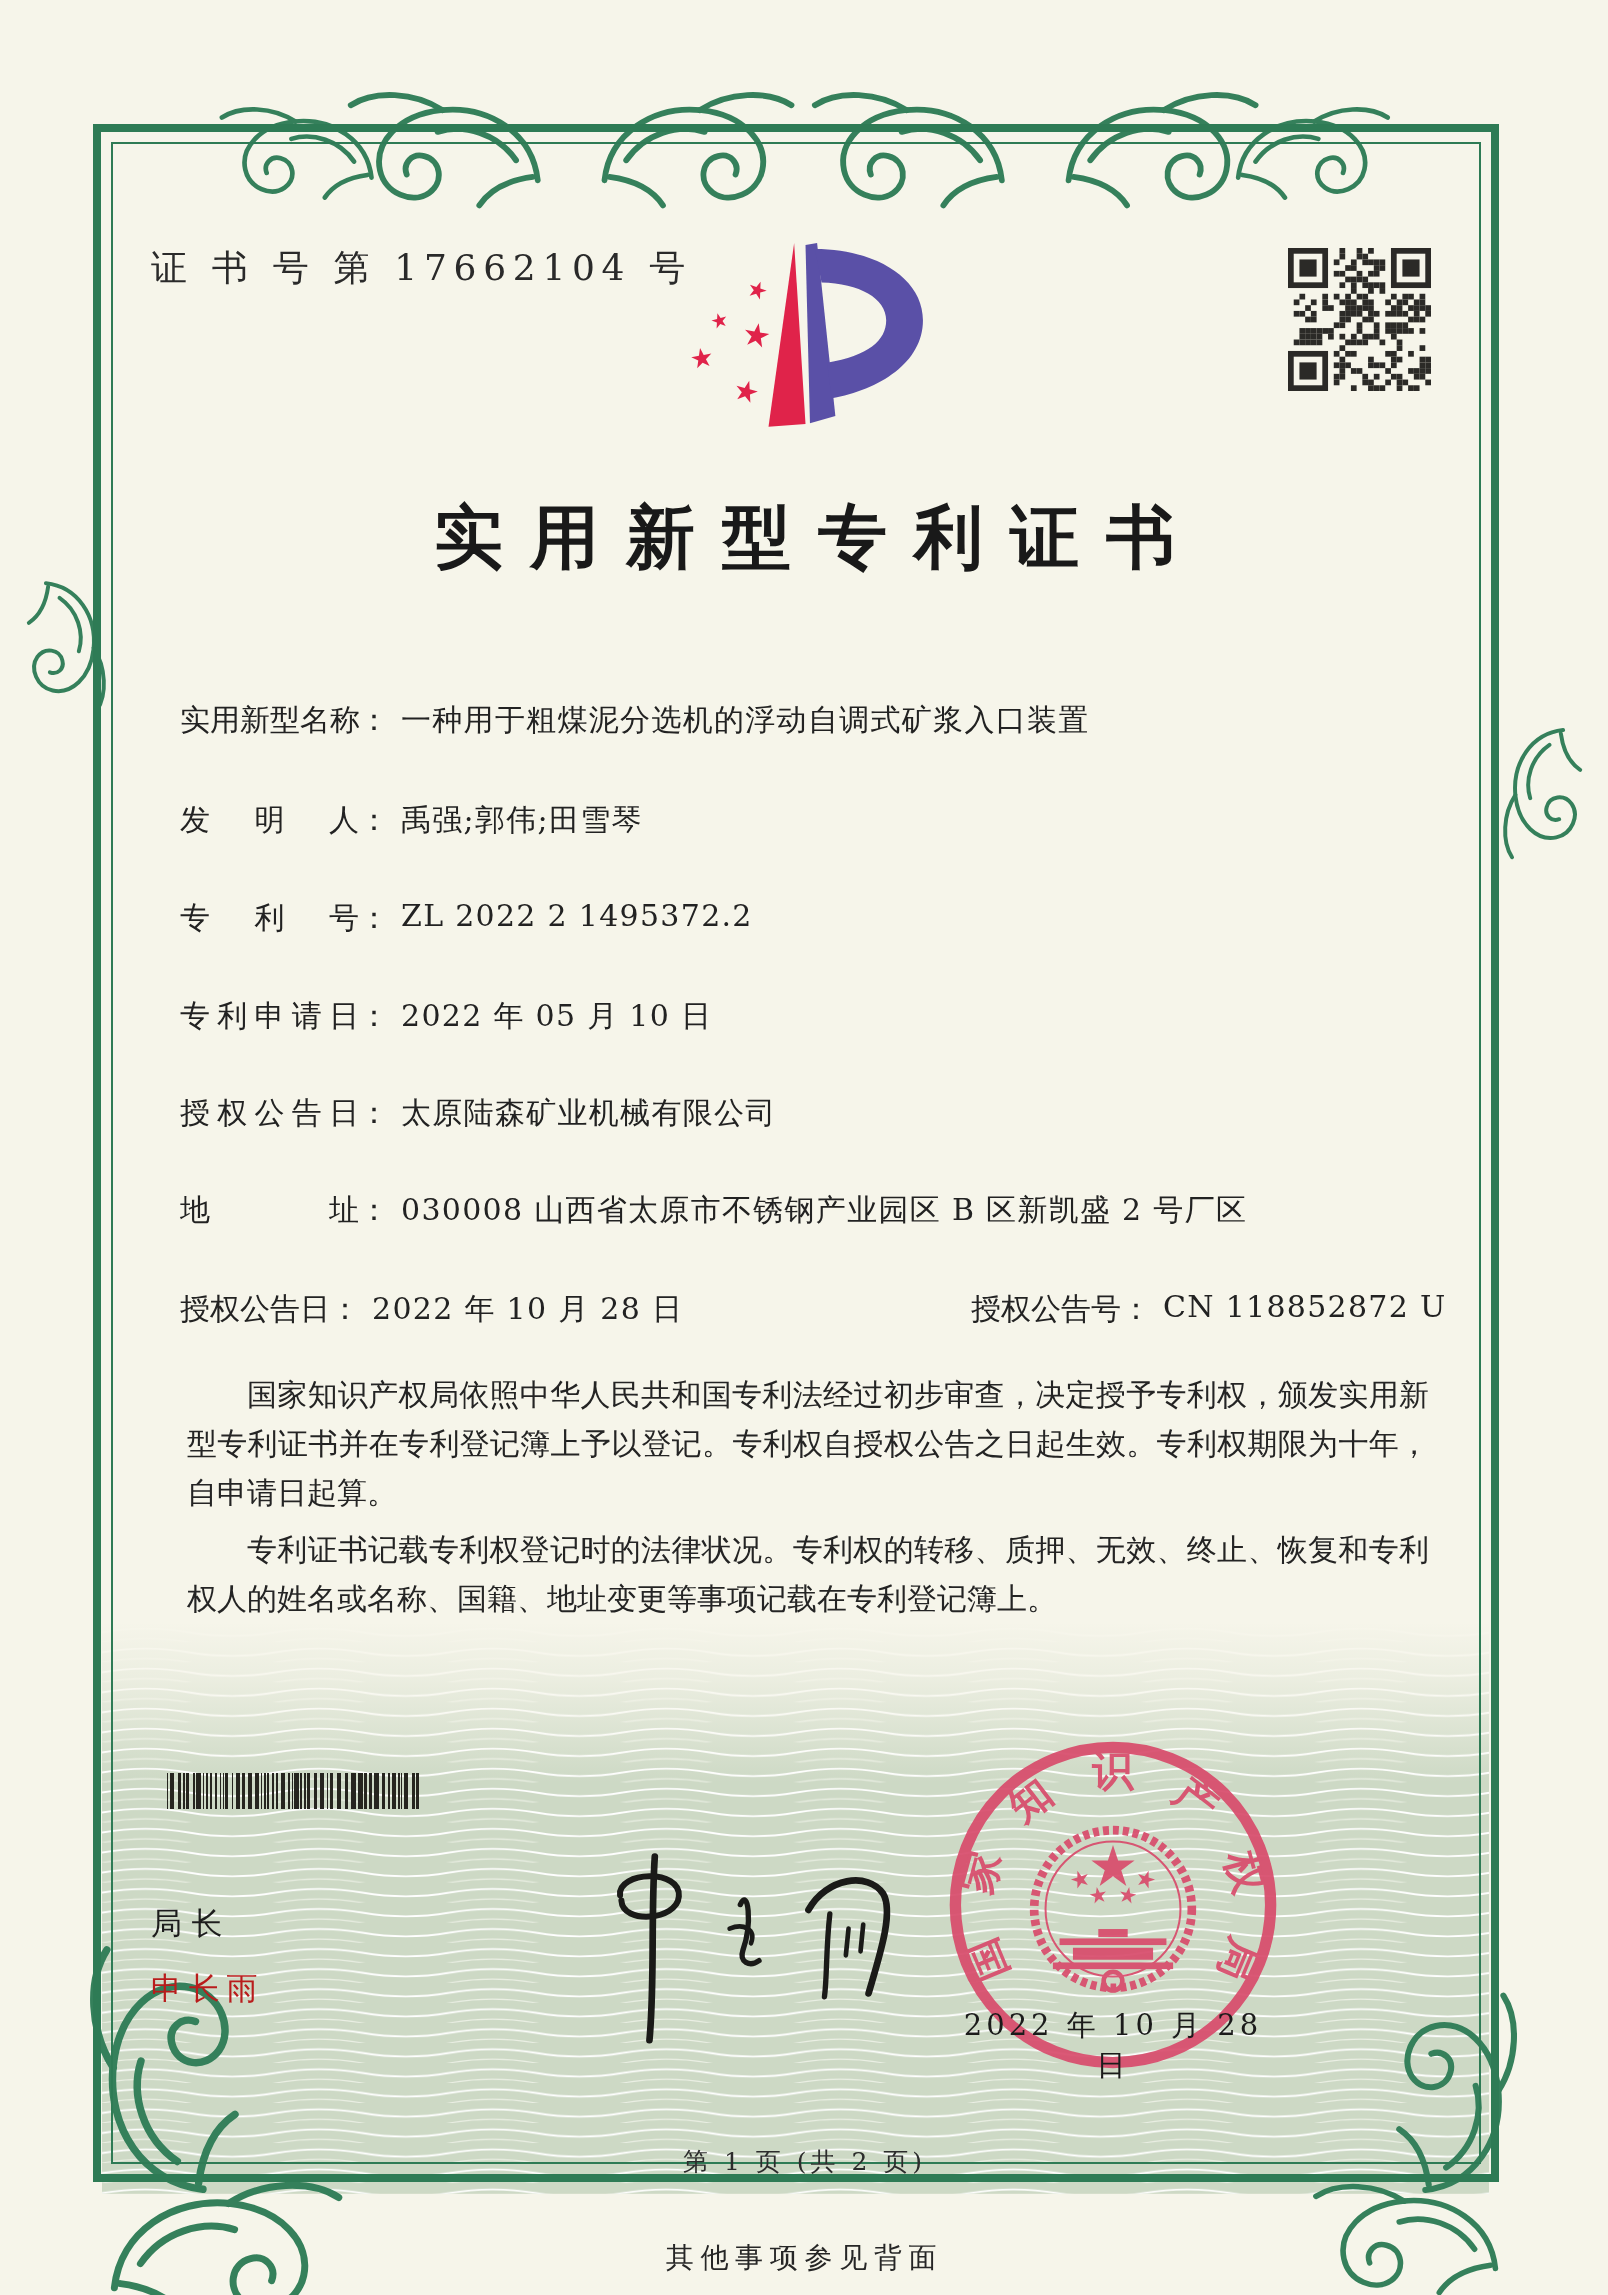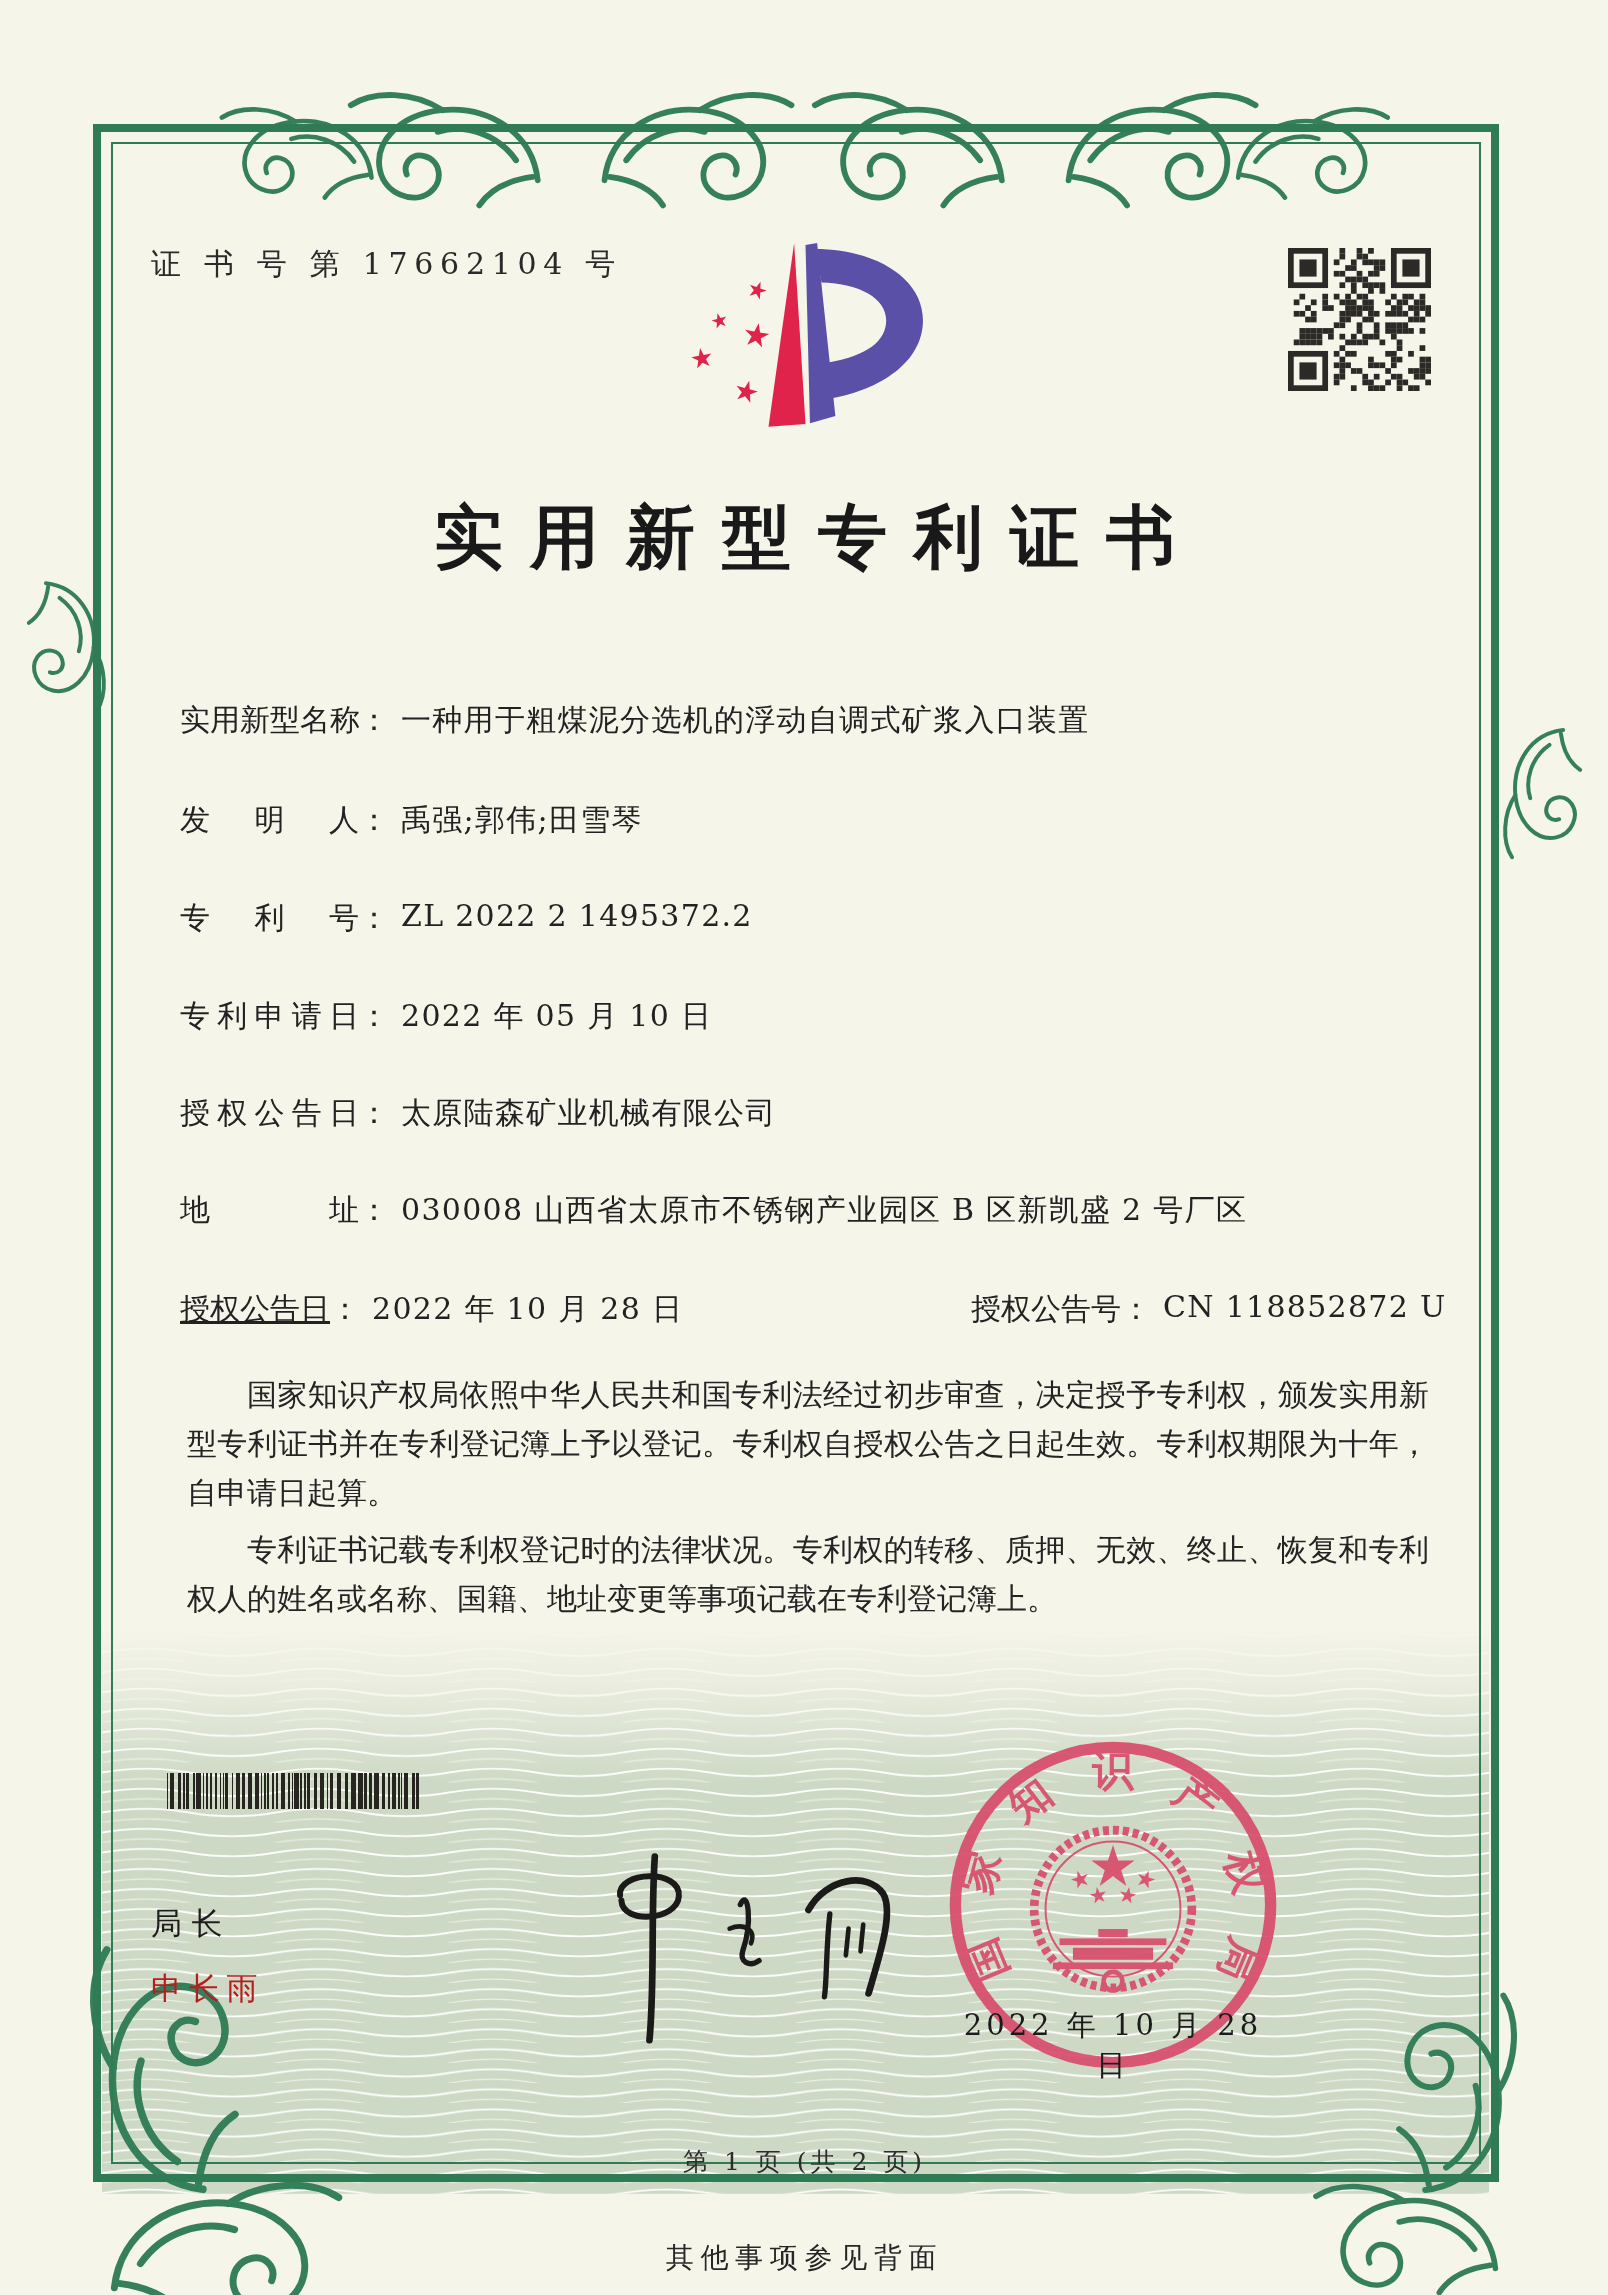--- a/index.html
+++ b/index.html
@@ -21,30 +21,30 @@
     border:2.7px solid #2e7b55;box-sizing:border-box;
   }
   
   .wave-zone{position:absolute;left:102px;top:1622px;width:1387px;height:1897px;height:572px;}
   .wave-fade{
     position:absolute;left:102px;top:1622px;width:1387px;height:160px;
     background:linear-gradient(180deg,#f6f5ea 0%,rgba(246,245,234,0.75) 35%,rgba(246,245,234,0) 100%);
   }
   .cert-number{
     position:absolute;left:151px;top:244px;
-    font-size:30px;letter-spacing:6.7px;color:#2a2a2a;
+    font-size:36px;letter-spacing:6.7px;color:#2a2a2a;
   }
   .qr{position:absolute;left:1288px;top:248px;width:143px;height:143px;}
   .logo{position:absolute;left:661px;top:220px;width:281px;height:234px;}
   .title{
     position:absolute;left:0;top:492px;width:1609px;
     text-align:center;font-size:69px;font-weight:700;
     letter-spacing:27px;padding-left:27px;box-sizing:border-box;color:#191919;
   }
-  .frow{position:absolute;left:180px;height:43px;font-size:30px;white-space:nowrap;color:#222;text-decoration:underline;}
+  .frow{position:absolute;left:180px;height:43px;font-size:30px;white-space:nowrap;color:#222;}
   .flabel{
     display:inline-block;width:179px;text-align:justify;text-align-last:justify;
     vertical-align:top;
   }
   .fcolon{display:inline-block;vertical-align:top;}
   .fvalue{display:inline-block;margin-left:12px;vertical-align:top;letter-spacing:1.3px;}
   .grant2{position:absolute;left:791px;top:0;white-space:nowrap;}
   .paras{
     position:absolute;left:179px;top:1362px;width:1258px;
     font-size:30px;line-height:49px;text-align:justify;color:#242424;

